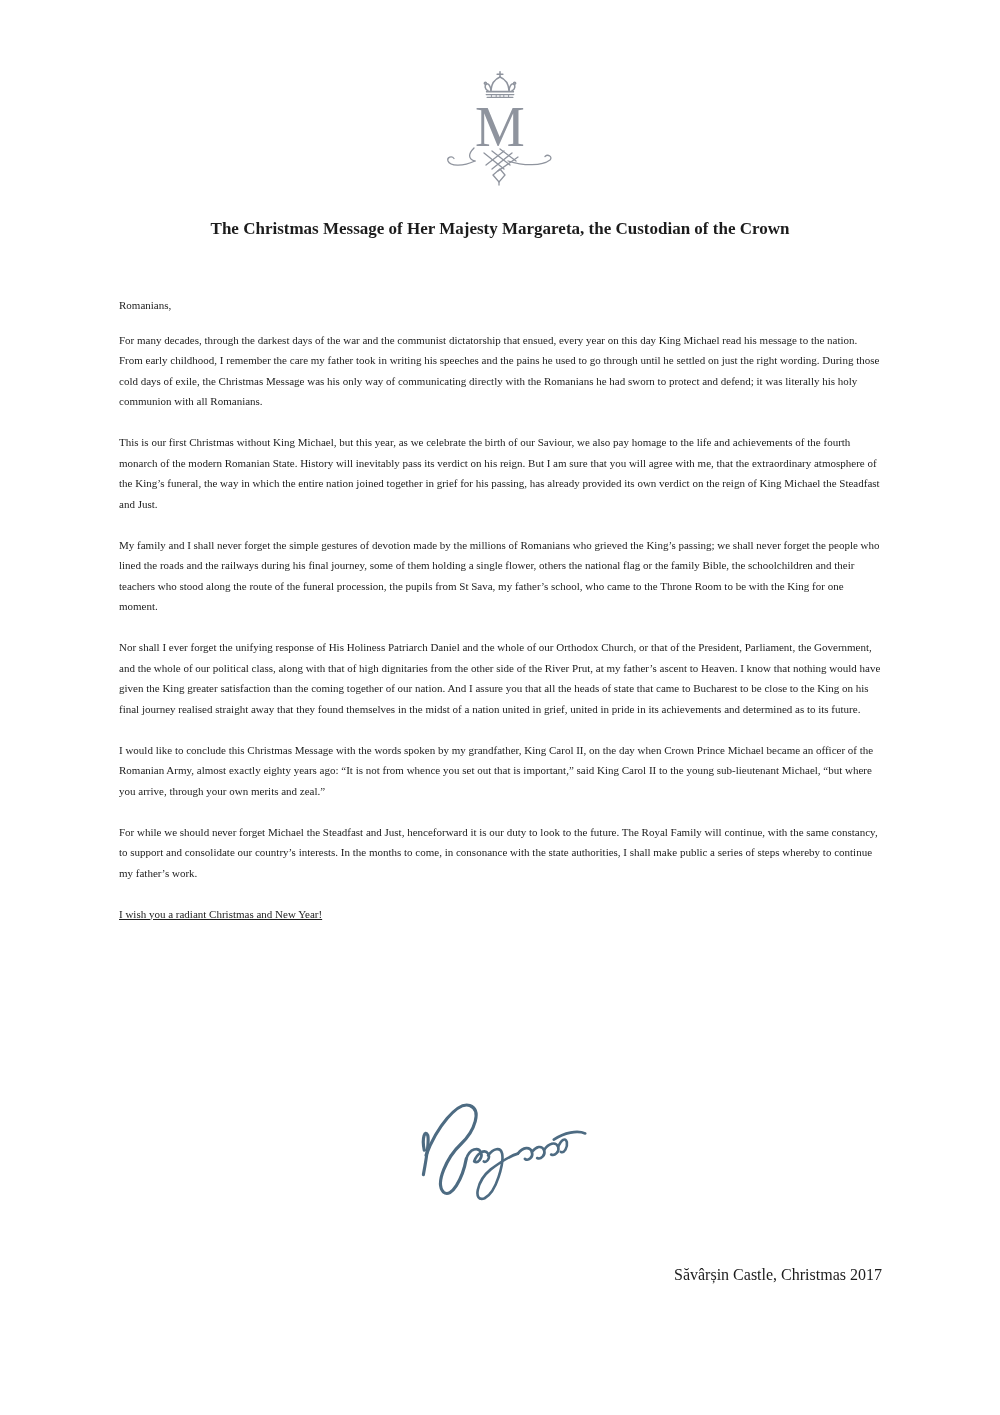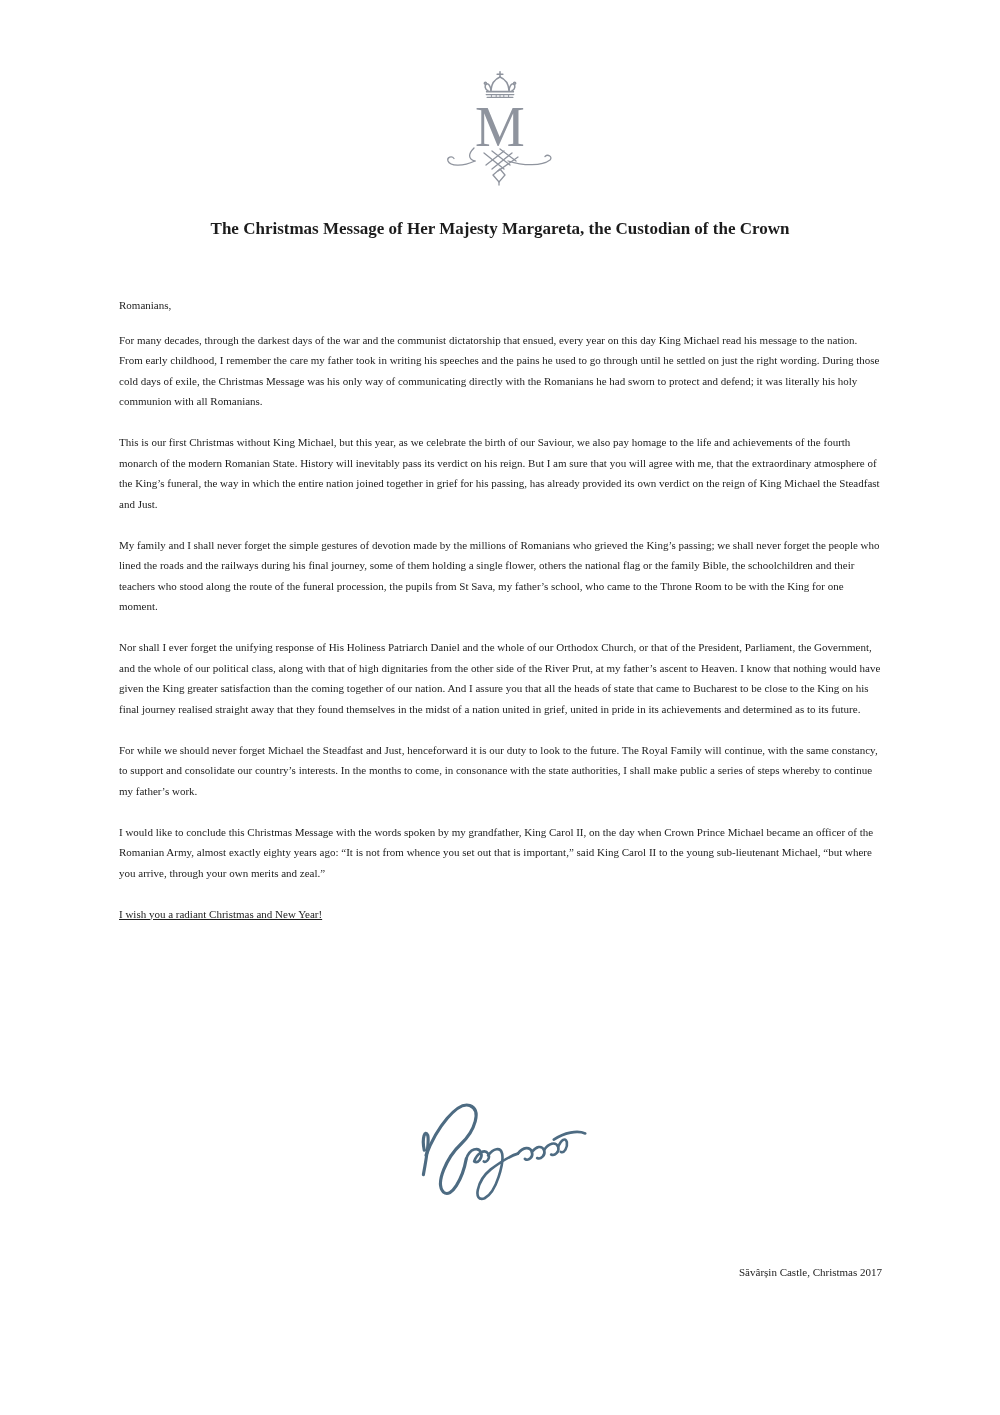--- a/index.html
+++ b/index.html
@@ -59,21 +59,21 @@
     position: absolute;
     top: 1092px;
     left: 398px;
     color: var(--signature, #4d6b82);
   }
   .signature-svg { width: 210px; height: 118px; display:block; }
   .dateline {
     position: absolute;
     top: 1266px;
     right: 118px;
-    font-size: 11px;
+    font-size: 16px;
     margin-left: 40px;
   }
 </style>
 </head>
 <body>
 
 <div class="page">
 
   <div class="monogram">
     <svg class="crown-svg" viewBox="0 0 40 34" fill="none" stroke="currentColor" stroke-width="1.6" stroke-linecap="round">
@@ -108,22 +108,22 @@
 
   <h1 class="title">The Christmas Message of Her Majesty Margareta, the Custodian of the Crown</h1>
 
   <div class="letter-body">
     <p class="salutation">Romanians,</p>
     <div>
         <p>For many decades, through the darkest days of the war and the communist dictatorship that ensued, every year on this day King Michael read his message to the nation. From early childhood, I remember the care my father took in writing his speeches and the pains he used to go through until he settled on just the right wording. During those cold days of exile, the Christmas Message was his only way of communicating directly with the Romanians he had sworn to protect and defend; it was literally his holy communion with all Romanians.</p>
         <p>This is our first Christmas without King Michael, but this year, as we celebrate the birth of our Saviour, we also pay homage to the life and achievements of the fourth monarch of the modern Romanian State. History will inevitably pass its verdict on his reign. But I am sure that you will agree with me, that the extraordinary atmosphere of the King’s funeral, the way in which the entire nation joined together in grief for his passing, has already provided its own verdict on the reign of King Michael the Steadfast and Just.</p>
         <p>My family and I shall never forget the simple gestures of devotion made by the millions of Romanians who grieved the King’s passing; we shall never forget the people who lined the roads and the railways during his final journey, some of them holding a single flower, others the national flag or the family Bible, the schoolchildren and their teachers who stood along the route of the funeral procession, the pupils from St Sava, my father’s school, who came to the Throne Room to be with the King for one moment.</p>
         <p>Nor shall I ever forget the unifying response of His Holiness Patriarch Daniel and the whole of our Orthodox Church, or that of the President, Parliament, the Government, and the whole of our political class, along with that of high dignitaries from the other side of the River Prut, at my father’s ascent to Heaven. I know that nothing would have given the King greater satisfaction than the coming together of our nation. And I assure you that all the heads of state that came to Bucharest to be close to the King on his final journey realised straight away that they found themselves in the midst of a nation united in grief, united in pride in its achievements and determined as to its future.</p>
+        <p>I would like to conclude this Christmas Message with the words spoken by my grandfather, King Carol II, on the day when Crown Prince Michael became an officer of the Romanian Army, almost exactly eighty years ago: “It is not from whence you set out that is important,” said King Carol II to the young sub-lieutenant Michael, “but where you arrive, through your own merits and zeal.”</p>
         <p>For while we should never forget Michael the Steadfast and Just, henceforward it is our duty to look to the future. The Royal Family will continue, with the same constancy, to support and consolidate our country’s interests. In the months to come, in consonance with the state authorities, I shall make public a series of steps whereby to continue my father’s work.</p>
-        <p>I would like to conclude this Christmas Message with the words spoken by my grandfather, King Carol II, on the day when Crown Prince Michael became an officer of the Romanian Army, almost exactly eighty years ago: “It is not from whence you set out that is important,” said King Carol II to the young sub-lieutenant Michael, “but where you arrive, through your own merits and zeal.”</p>
       </div>
     <p class="closing">I wish you a radiant Christmas and New Year!</p>
   </div>
 
   <div class="signature">
     <svg class="signature-svg" viewBox="0 0 240 130" fill="none" stroke="currentColor" stroke-width="3.6" stroke-linecap="round" stroke-linejoin="round">
       <path d="M30,64 C27,50 31,40 34,47 C36,54 32,76 29,92"></path>
       <path d="M32,70 C44,38 68,8 82,13 C96,18 88,42 72,57 C56,72 42,102 52,112 C61,120 74,96 78,74"></path>
       <path d="M78,74 C82,62 92,60 95,67 C97,73 91,80 87,77 C90,68 99,62 103,68 C106,73 101,79 98,77" stroke-width="3"></path>
       <path d="M103,70 C109,62 117,60 119,68 C121,78 113,112 99,119 C85,124 90,99 106,86 C118,77 130,70 137,68" stroke-width="3"></path>

